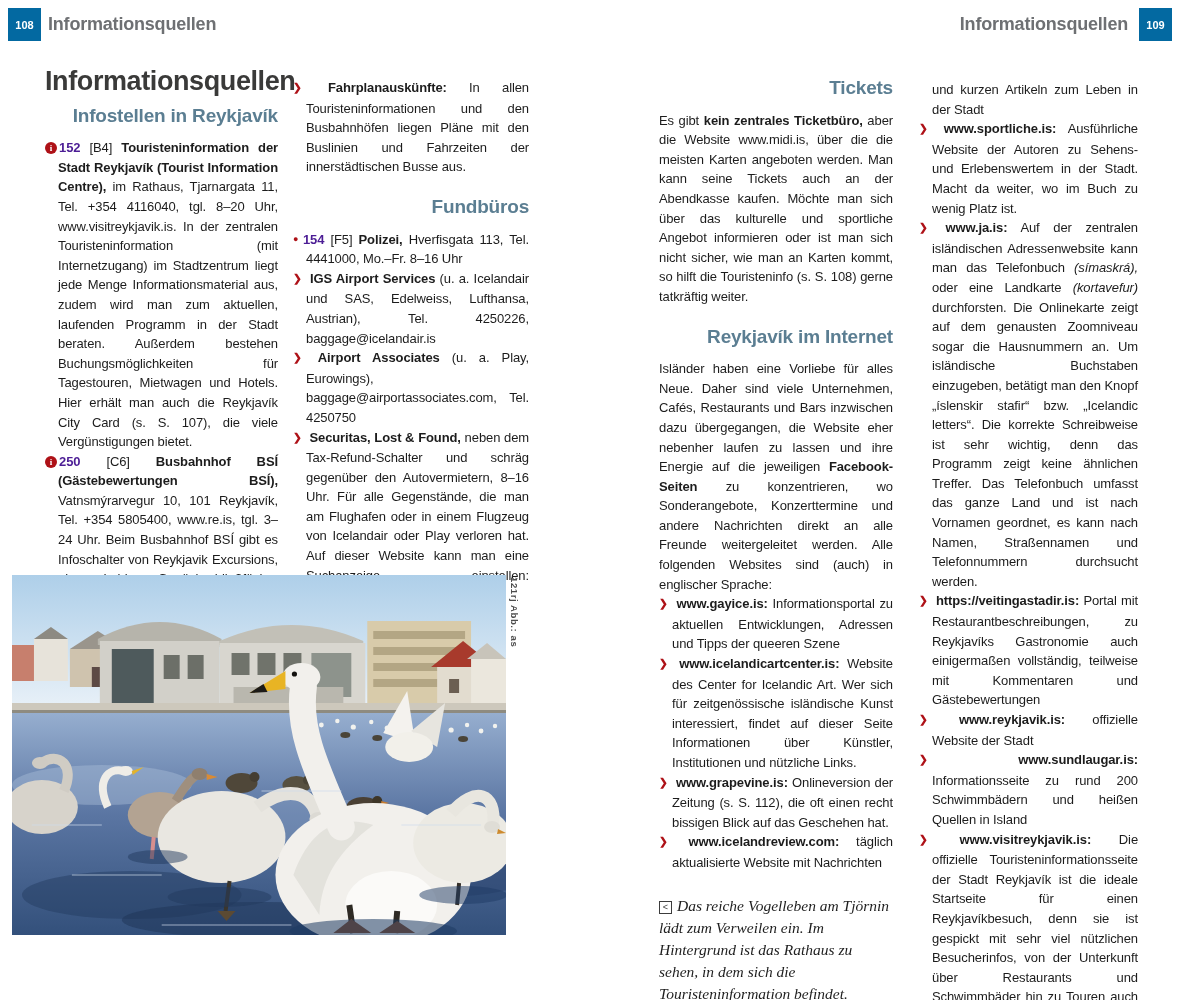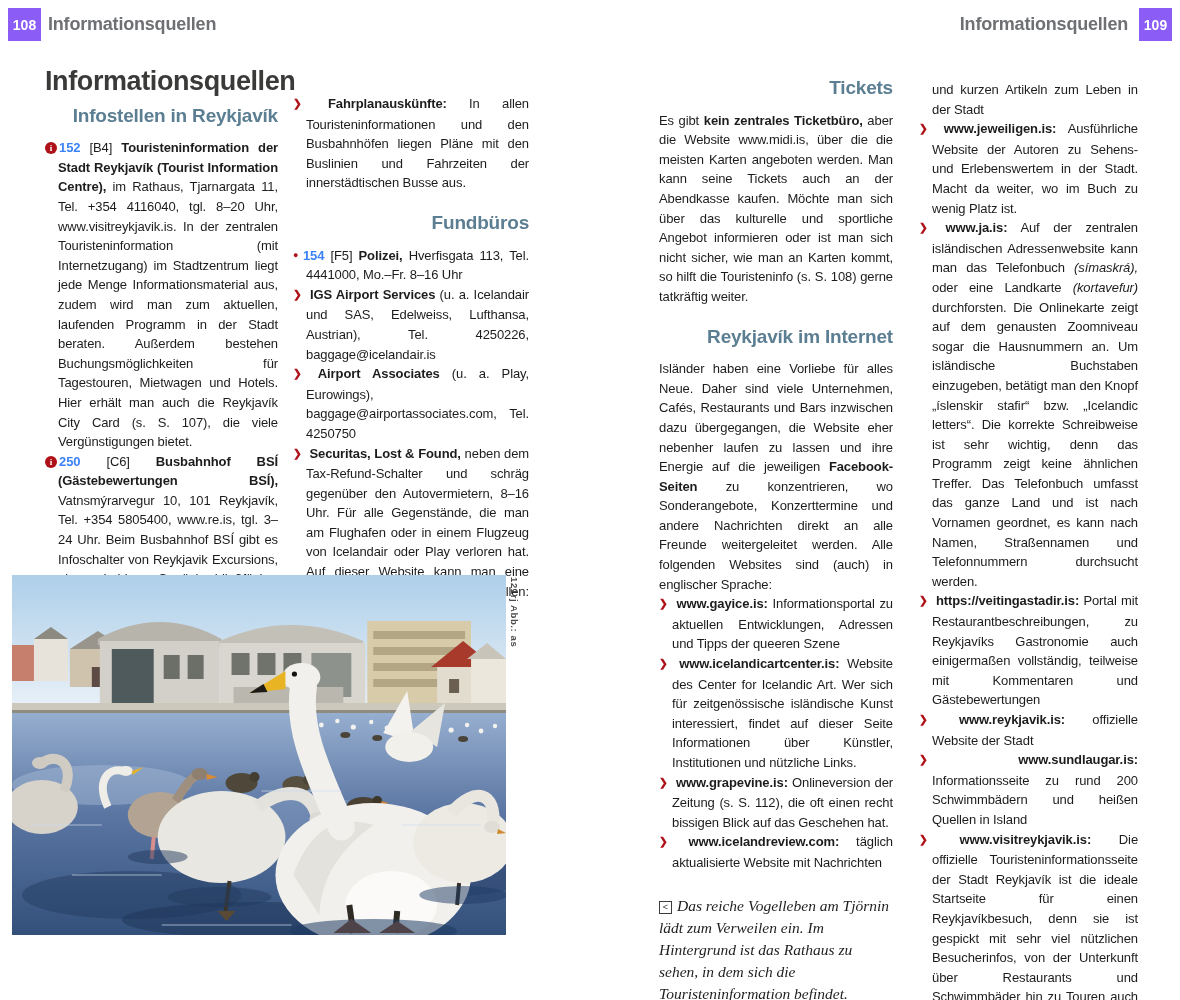--- a/index.html
+++ b/index.html
@@ -4,21 +4,21 @@
 <style>
   html,body { margin:0; padding:0; }
   body {
     position:relative; width:1180px; height:1000px; overflow:hidden;
     background:#ffffff; color:#1c1c1c;
     font-family:"Liberation Sans", sans-serif;
   }
   
   .hdr-box {
     position:absolute; top:8px; width:33px; height:33px;
-    background:#8b5cf6; color:#fff; font-weight:bold; font-size:14px;
+    background:#0369a1; color:#fff; font-weight:bold; font-size:11px;
     display:flex; align-items:center; justify-content:center;
   }
   .hdr-title {
     position:absolute; top:8px; height:33px; display:flex; align-items:center;
     color:#6e7073; font-weight:bold; font-size:18px; letter-spacing:-0.2px;
   }
   
   .col {
     position:absolute; font-size:13px; line-height:19.6px;
     letter-spacing:-0.1px; text-align:justify;
@@ -27,21 +27,21 @@
     font-size:27px; font-weight:bold; color:#3a3a39;
     letter-spacing:-0.4px; text-align:left; margin:0 0 9px 0;
   }
   .sec-head {
     font-size:19px; font-weight:bold; color:#5b7e92;
     letter-spacing:-0.2px; text-align:right; margin:0 0 13px 0;
   }
   .mt { margin-top:20px; }
   .entry, .item { padding-left:13px; text-indent:-13px; margin:0; }
   .para { margin:0; }
-  .num { color:#3b82f6; font-weight:bold; }
+  .num { color:#4c1d95; font-weight:bold; }
   b { font-weight:bold; }
   .it { font-style:italic; }
   .chev::before {
     content:"❯"; color:#ae1117; font-weight:bold; font-size:10.5px;
     margin-right:4px; position:relative; top:-1px;
   }
   .info-icon {
     display:inline-block; width:12px; height:12px; border-radius:50%;
     background:#ae1117; color:#fff; font-size:9px; font-weight:bold;
     line-height:12px; text-align:center; text-indent:0;
@@ -94,21 +94,21 @@
     <span>im Rathaus, Tjarnargata 11, Tel. +354 4116040, tgl. 8–20 Uhr, www.visitreykjavik.is. In der zentralen Touristeninformation (mit Internetzugang) im Stadtzentrum liegt jede Menge Informationsmaterial aus, zudem wird man zum aktuellen, laufenden Programm in der Stadt beraten. Außerdem bestehen Buchungsmöglichkeiten für Tagestouren, Mietwagen und Hotels. Hier erhält man auch die Reykjavík City Card (s. S. 107), die viele Vergünstigungen bietet.</span>
   </div>
   <div class="entry">
     <span class="info-icon"></span><span class="num">250</span>
     <span>[C6]</span>
     <b>Busbahnhof BSÍ (Gästebewertungen BSÍ),</b>
     <span>Vatnsmýrarvegur 10, 101 Reykjavík, Tel. +354 5805400, www.re.is, tgl. 3–24 Uhr. Beim Busbahnhof BSÍ gibt es Infoschalter von Reykjavik Excursions, einen Imbiss, Gepäckschließfächer und Toiletten.</span>
   </div>
 </div>
 
-<div class="col" style="left:293px; top:94px; width:236px;">
+<div class="col" style="left:293px; top:78px; width:236px;">
   <div class="item chev">
     <b>Fahrplanauskünfte:</b><span> In allen Touristeninformationen und den Busbahnhöfen liegen Pläne mit den Buslinien und Fahrzeiten der innerstädtischen Busse aus.</span>
   </div>
 
   <div class="sec-head mt">Fundbüros</div>
 
   <div class="entry">
     <span class="dot-icon"></span><span class="num">154</span>
     <span>[F5]</span>
     <b>Polizei,</b><span> Hverfisgata 113, Tel. 4441000, Mo.–Fr. 8–16 Uhr</span>
@@ -297,21 +297,21 @@
 
   <div class="caption" style="margin-top:22px;">
     <span class="caption-arrow"></span><span>Das reiche Vogelleben am Tjörnin lädt zum Verweilen ein. Im Hintergrund ist das Rathaus zu sehen, in dem sich die Touristeninformation befindet.</span>
   </div>
 </div>
 
 <div class="col" style="left:919px; top:80px; width:219px;">
   <div style="padding-left:13px;">und kurzen Artikeln zum Leben in der Stadt</div>
 
   <div class="item chev">
-    <b>www.jeweiligen.is:</b><span> Ausführliche Website der Autoren zu Sehens- und Erlebenswertem in der Stadt. Macht da weiter, wo im Buch zu wenig Platz ist.</span>
+    <b>www.sportliche.is:</b><span> Ausführliche Website der Autoren zu Sehens- und Erlebenswertem in der Stadt. Macht da weiter, wo im Buch zu wenig Platz ist.</span>
   </div>
 
   <div class="item chev">
     <b>www.ja.is:</b><span> Auf der zentralen isländischen Adressenwebsite kann man das Telefonbuch </span><span class="it">(símaskrá),</span><span> oder eine Landkarte </span><span class="it">(kortavefur)</span><span> durchforsten. Die Onlinekarte zeigt auf dem genausten Zoomniveau sogar die Hausnummern an. Um isländische Buchstaben einzugeben, betätigt man den Knopf „íslenskir stafir“ bzw. „Icelandic letters“. Die korrekte Schreibweise ist sehr wichtig, denn das Programm zeigt keine ähnlichen Treffer. Das Telefonbuch umfasst das ganze Land und ist nach Vornamen geordnet, es kann nach Namen, Straßennamen und Telefonnummern durchsucht werden.</span>
   </div>
 
   <div class="item chev">
     <b>https://veitingastadir.is:</b><span> Portal mit Restaurantbeschreibungen, zu Reykjavíks Gastronomie auch einigermaßen vollständig, teilweise mit Kommentaren und Gästebewertungen</span>
   </div>
   <div class="item chev">

